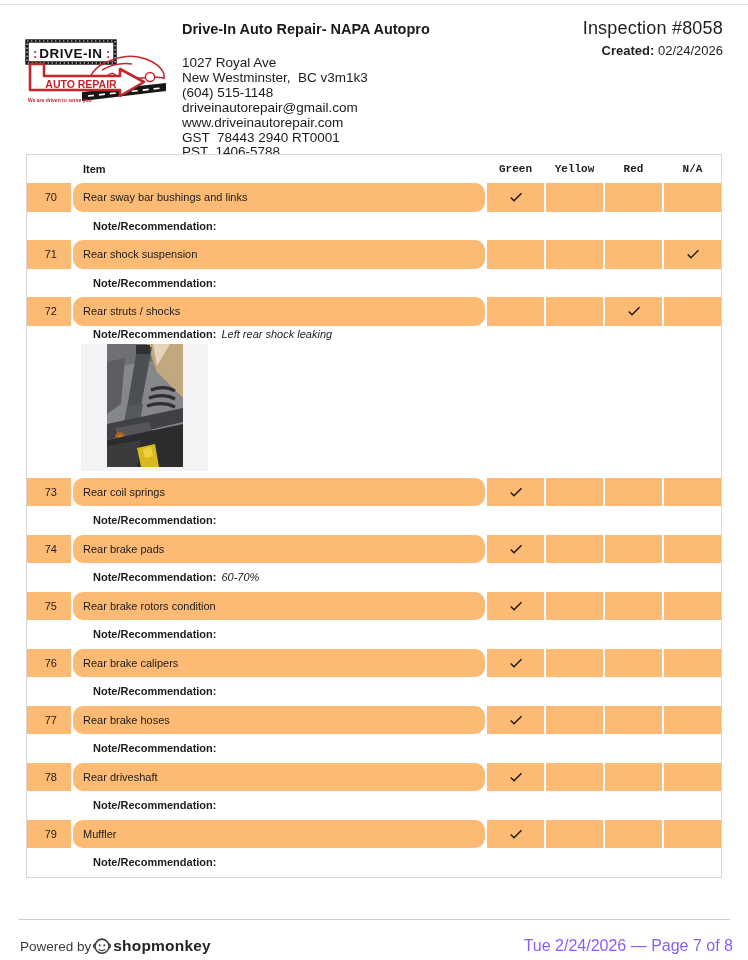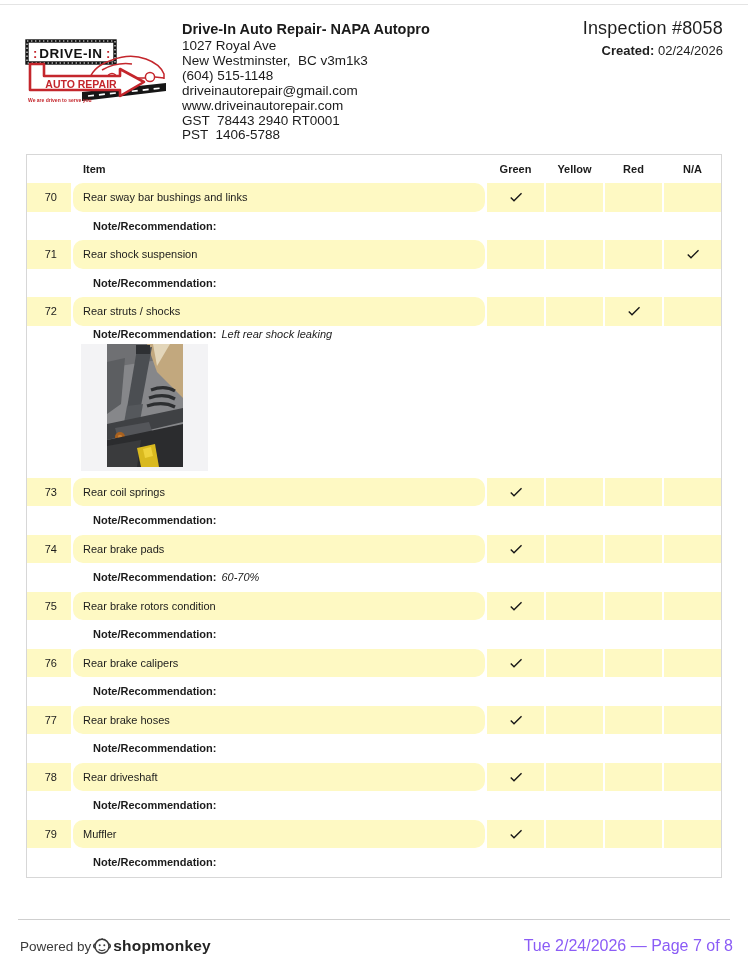--- a/index.html
+++ b/index.html
@@ -7,37 +7,37 @@
   .page {
     position:relative; width:748px; height:960px; background:#ffffff;
     font-family:"Liberation Sans", sans-serif; color:#1c1c1c; overflow:hidden;
   }
   .top-divider { position:absolute; top:4px; left:0; right:0; height:1px; background:#e4e4e4; }
 
   
   .logo-wrap { position:absolute; left:24px; top:38px; width:142px; height:68px; }
   .company { position:absolute; left:182px; top:21px; font-size:13.5px; line-height:14.9px; color:#1b1b1b; }
   .company .line { white-space:pre; }
-  .company .name { font-weight:bold; font-size:14.5px; line-height:16px; margin-bottom:2px; }
+  .company .name { font-weight:bold; font-size:14.5px; line-height:16px; margin-bottom:19px; }
   .insp { position:absolute; right:25px; top:18px; text-align:right; }
   .insp-title { font-size:18px; font-weight:400; color:#1e1e1e; letter-spacing:.2px; }
   .insp-created { font-size:13px; margin-top:4px; color:#1e1e1e; }
   .insp-created .lbl { font-weight:bold; }
 
   
   .insp-table {
     position:absolute; left:26px; top:154px; width:696px;
     border:1px solid #d7d7d7; background:#ffffff; font-size:11px;
   }
   .thead { display:flex; gap:2px; height:28px; align-items:center; font-weight:bold; background:#fff; }
   .c-num  { flex:0 0 44px; }
   .c-item { flex:1 1 auto; padding-left:10px; }
-  .c-status { flex:0 0 57px; display:flex; align-items:center; justify-content:center; }
+  .c-status { flex:0 0 57px; display:flex; align-items:center; justify-content:center;font-family:Liberation Mono, monospace; }
   .item-row { display:flex; gap:2px; height:28.5px; background:#fff; }
-  .item-row .cell { background:#fef9c3; }
+  .item-row .cell { background:#fdba74; }
   .item-row .c-num { display:flex; align-items:center; justify-content:flex-end; padding-right:14px; }
   .item-row .c-item { display:flex; align-items:center;border-radius:10px; }
   .note-row { background:#fff; min-height:28.5px; padding:0 0 0 54px; display:flex; flex-direction:column; justify-content:center; }
   .note-line { display:flex; align-items:center; padding:2px 12px; }
   .note-label { font-weight:bold; }
   .note-value { font-style:italic; margin-left:5px; }
   .check { width:16px; height:16px; fill:#161616; }
   .photo-frame {
     width:127px; height:127px; background:#f3f3f5; margin:2px 0 7px 0;
     display:flex; align-items:flex-start; justify-content:center;

